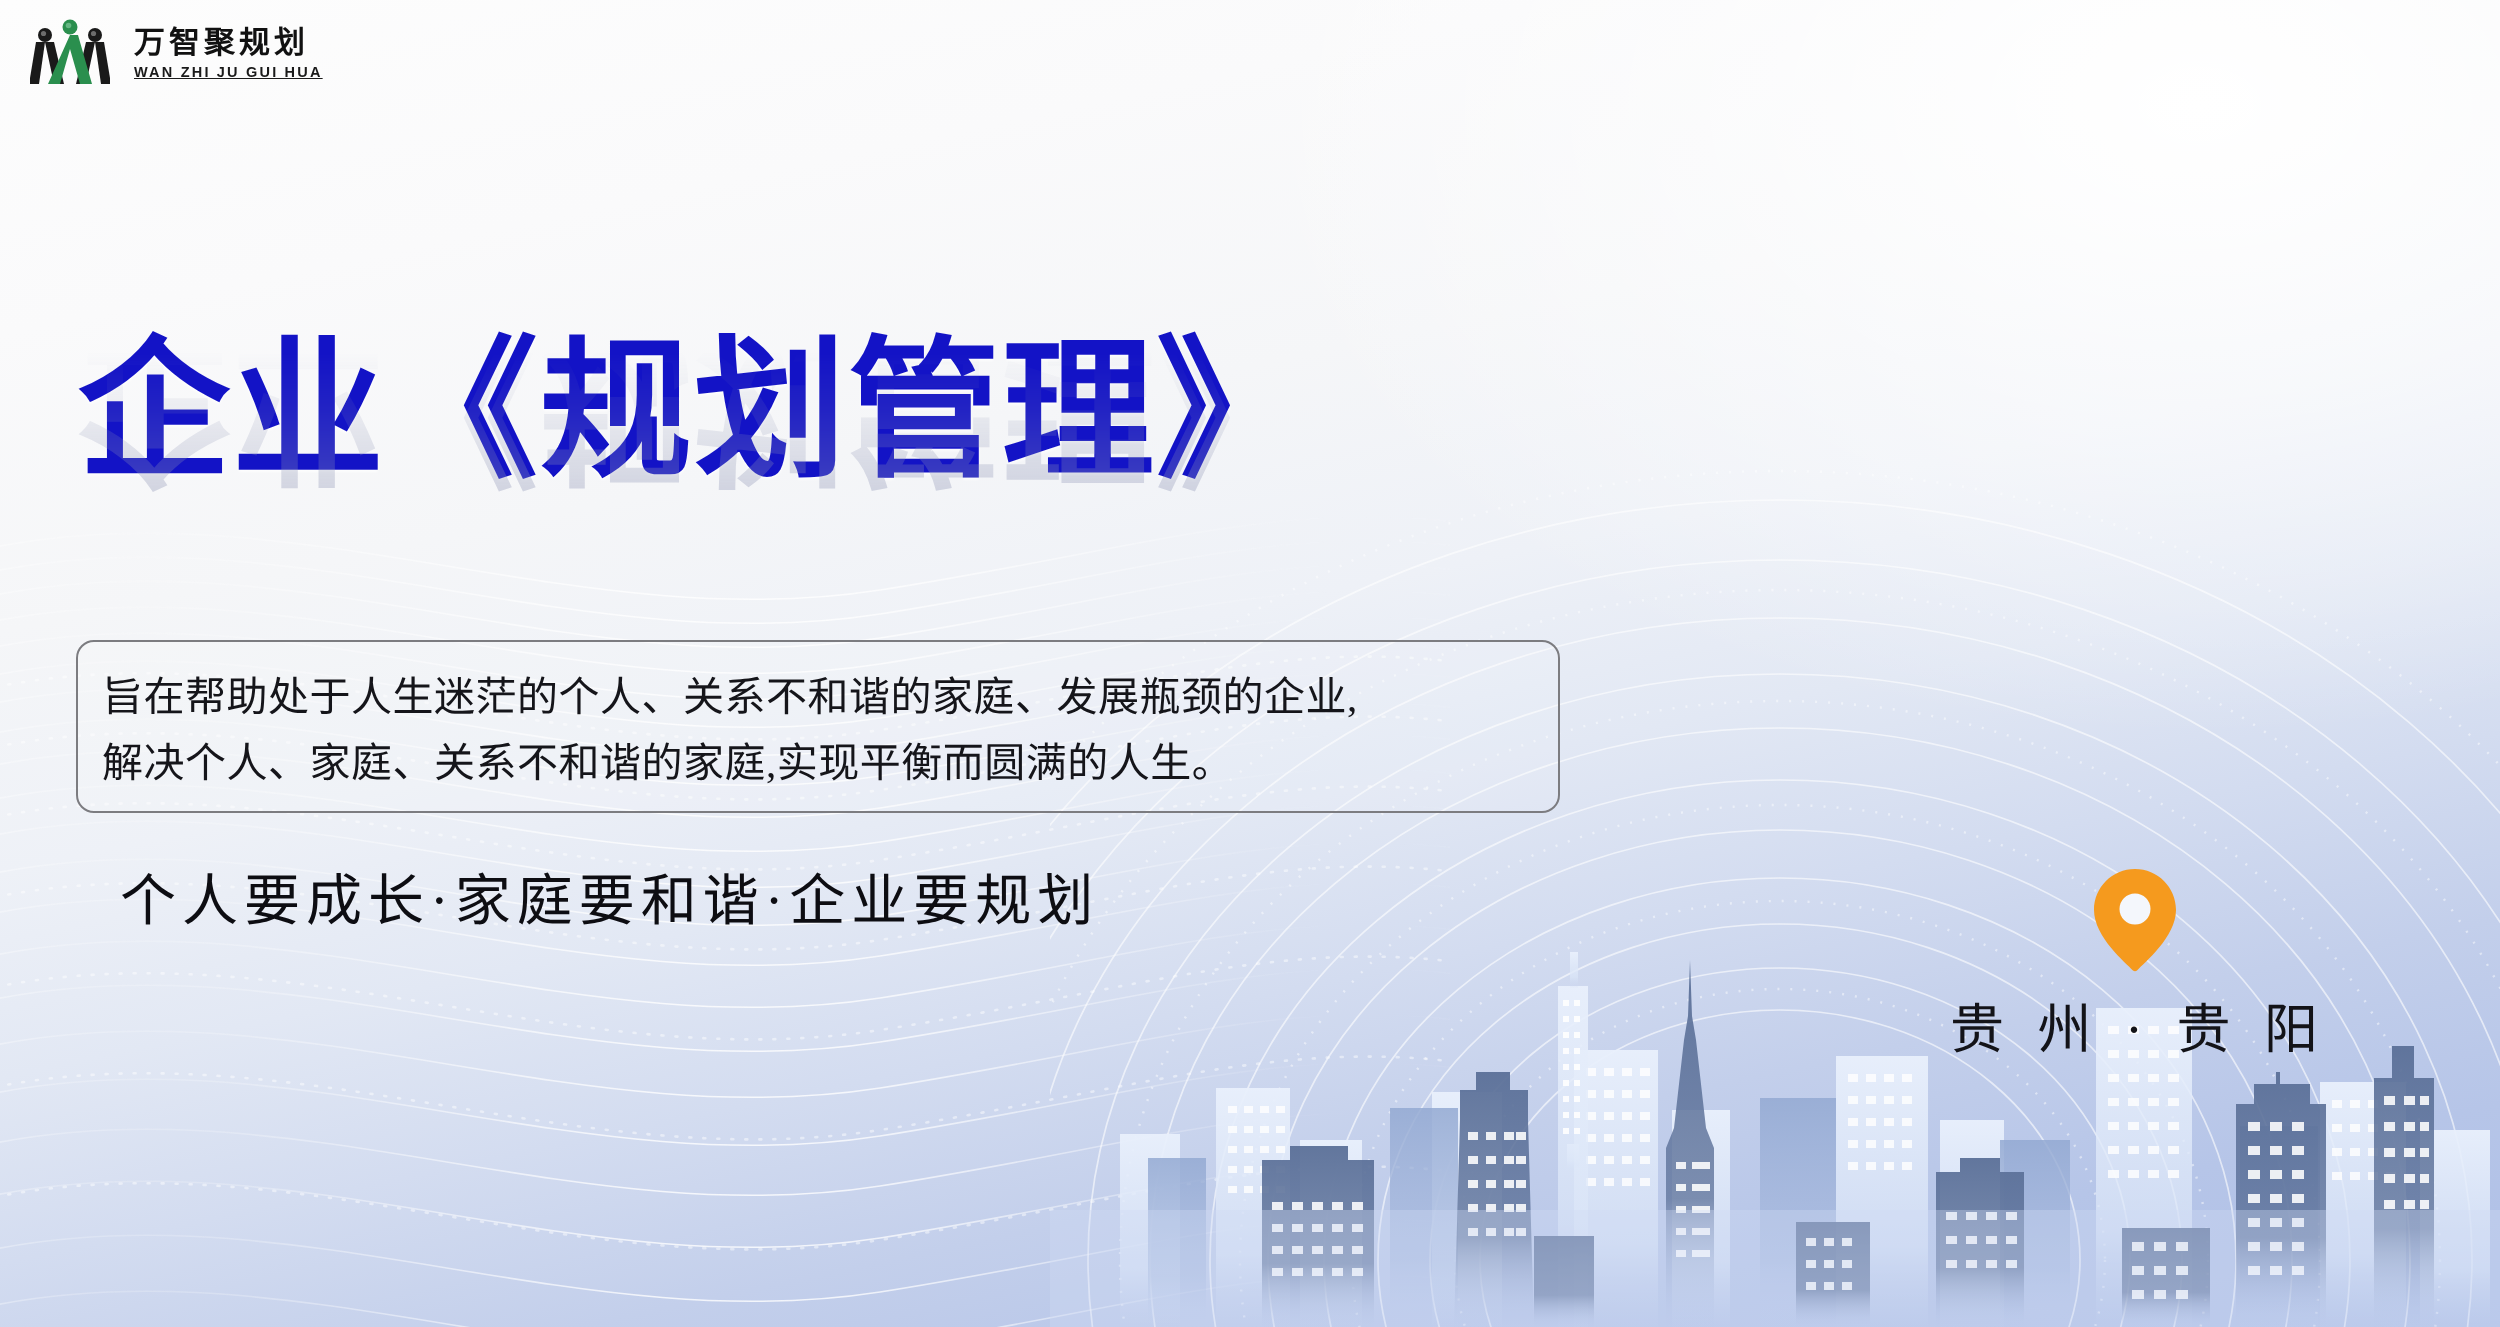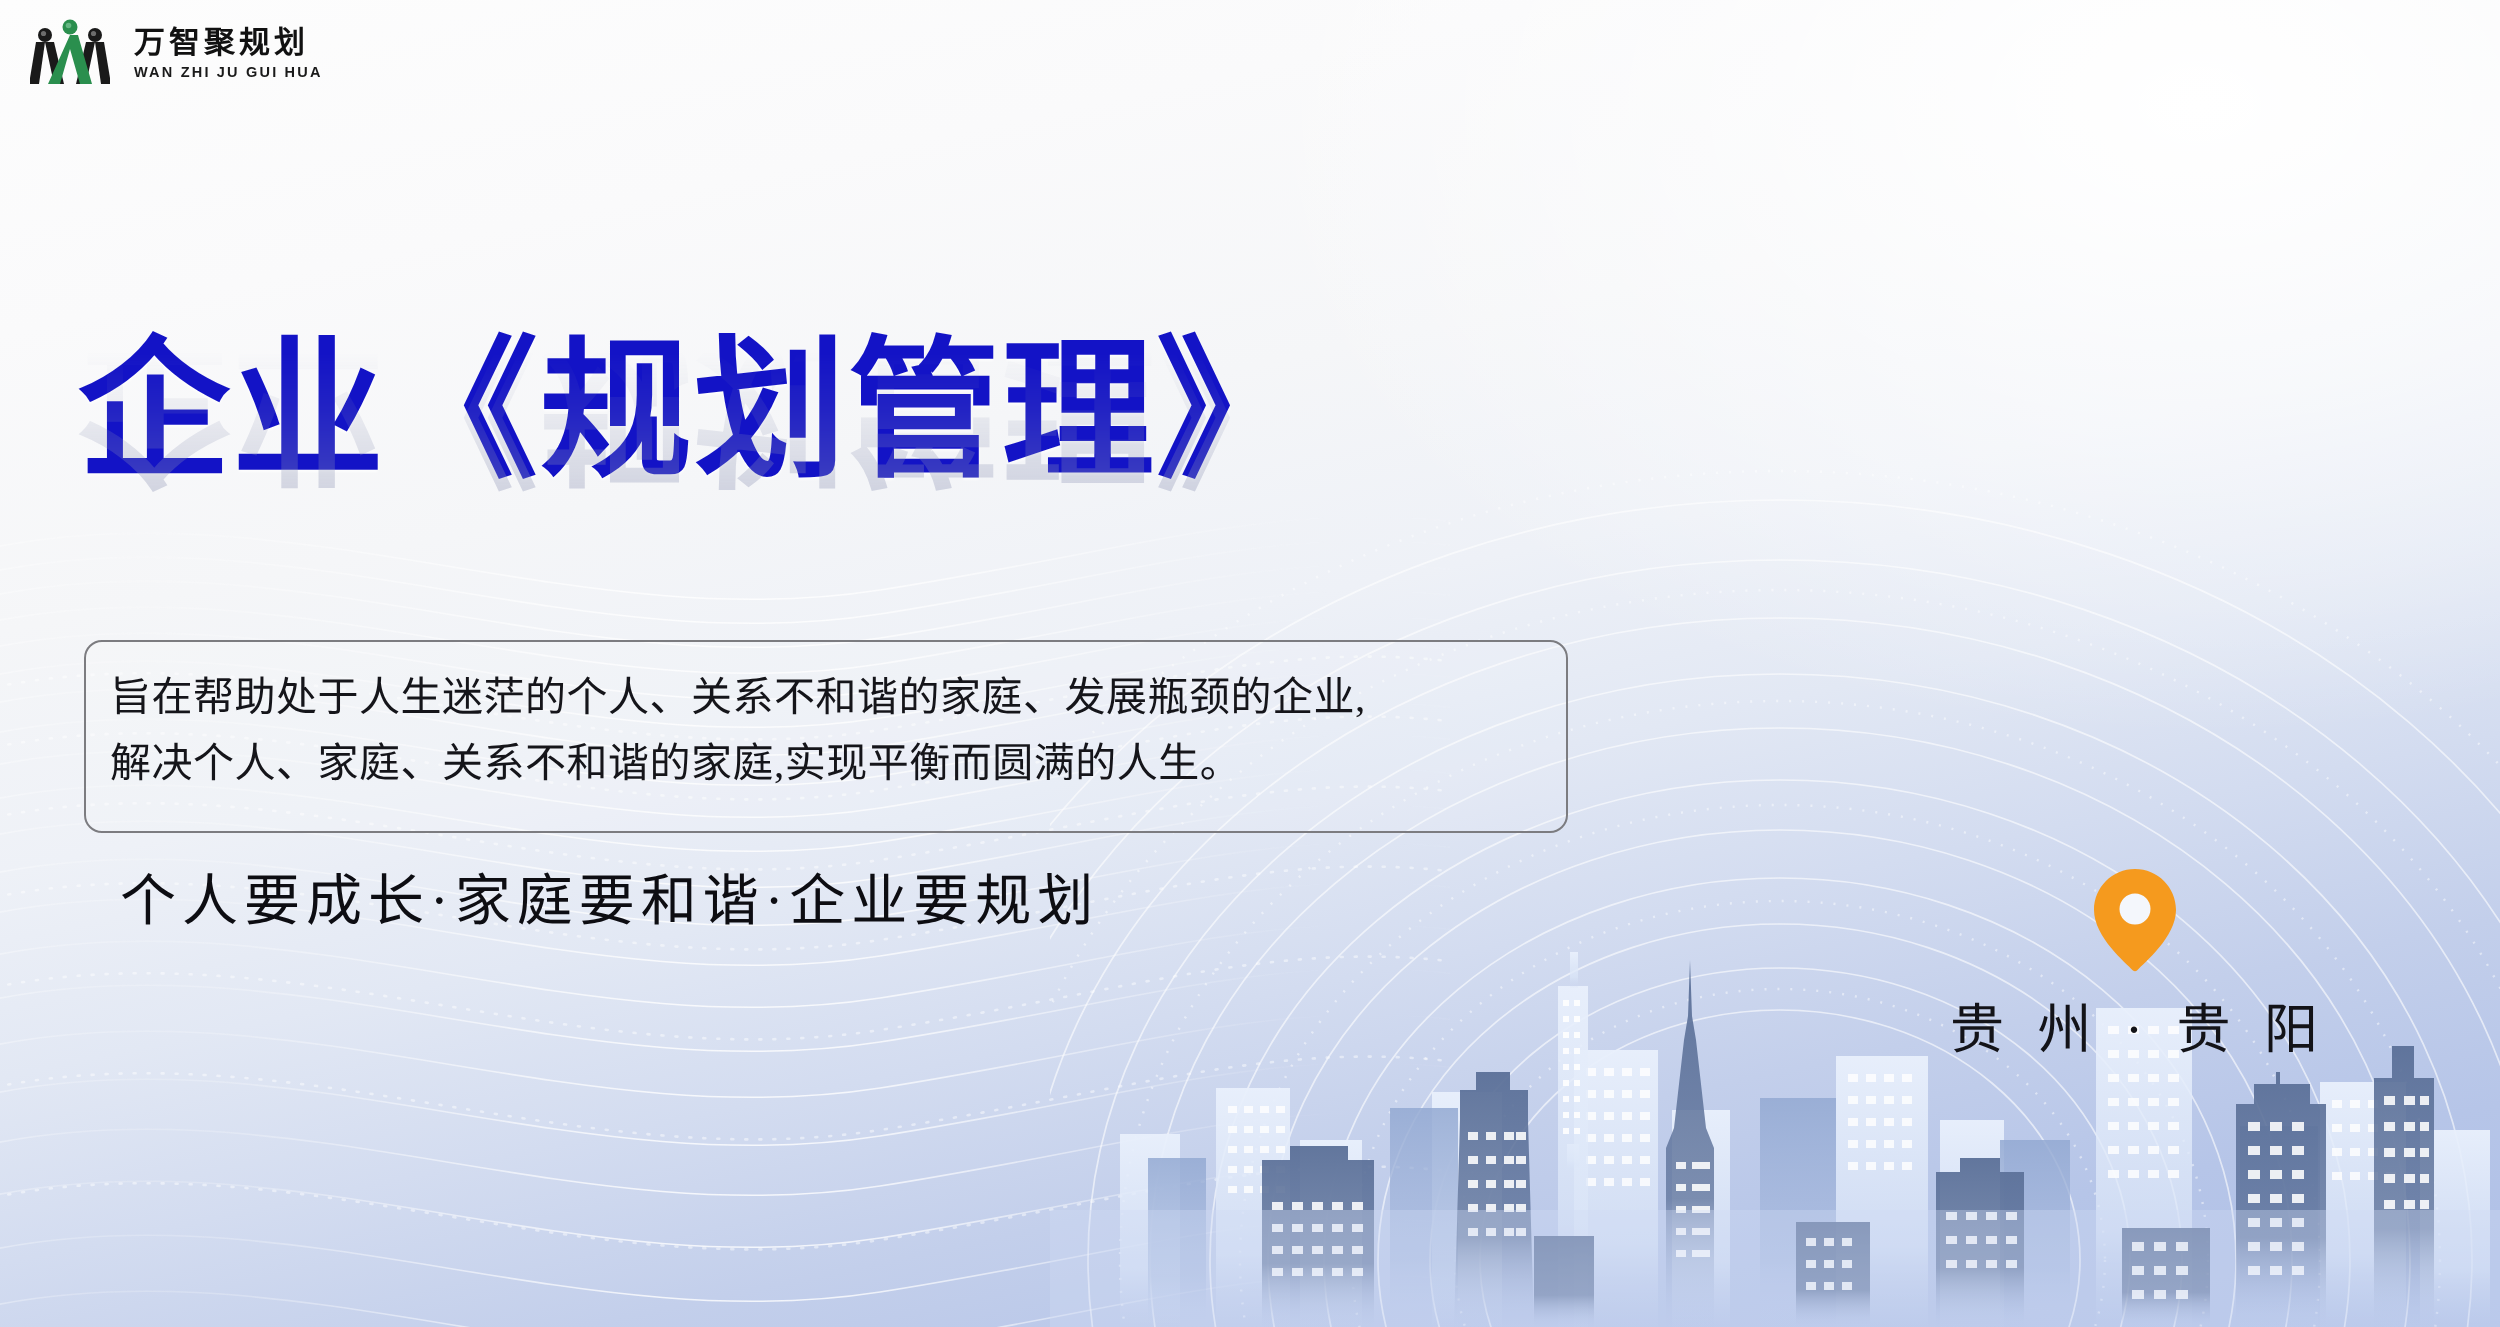--- a/index.html
+++ b/index.html
@@ -37,21 +37,21 @@
     display:flex;align-items:center;gap:24px;
   }
   .logo-mark{width:80px;height:70px;display:block;}
   .logo-text{display:flex;flex-direction:column;justify-content:center;line-height:1;}
   .logo-cn{
     font-family:"Liberation Serif","DejaVu Serif",serif;
     font-size:31px;font-weight:700;color:#111;letter-spacing:4px;
     margin-bottom:7px;
   }
   .logo-en{
-    font-size:14.5px;font-weight:700;color:#1a1a1a;letter-spacing:2.2px;
+    font-size:14.5px;font-weight:700;color:#1a1a1a;letter-spacing:2.2px;text-decoration:underline;
   }
 
   
   .title-wrap{
     position:absolute;left:78px;top:330px;z-index:20;
     width:1600px;height:330px;
   }
   .title-main{
     font-family:"Liberation Sans","DejaVu Sans",sans-serif;
     font-size:152px;line-height:1.06;font-weight:700;
@@ -63,23 +63,23 @@
     font-size:152px;line-height:1.06;font-weight:700;
     color:#8f95b5;letter-spacing:2px;white-space:nowrap;
     transform:scaleY(-1);transform-origin:top center;
     margin-top:2px;opacity:.42;
     -webkit-mask-image:linear-gradient(to top, rgba(0,0,0,0) 12%, rgba(0,0,0,.30) 48%, rgba(0,0,0,.85) 100%);
             mask-image:linear-gradient(to top, rgba(0,0,0,0) 12%, rgba(0,0,0,.30) 48%, rgba(0,0,0,.85) 100%);
   }
 
   
   .desc-box{
-    position:absolute;left:84px;top:640px;z-index:20;
+    position:absolute;left:76px;top:640px;z-index:20;
     width:1484px;box-sizing:border-box;
-    padding:22px 24px 34px 24px;
+    padding:22px 24px 14px 24px;
     border:2px solid #7c7c80;border-radius:18px;
     background:rgba(255,255,255,0.10);
   }
   .desc-line{
     font-family:"Liberation Serif","DejaVu Serif",serif;
     font-size:41px;line-height:1.62;color:#15151a;
     letter-spacing:.5px;white-space:nowrap;
   }
 
   

